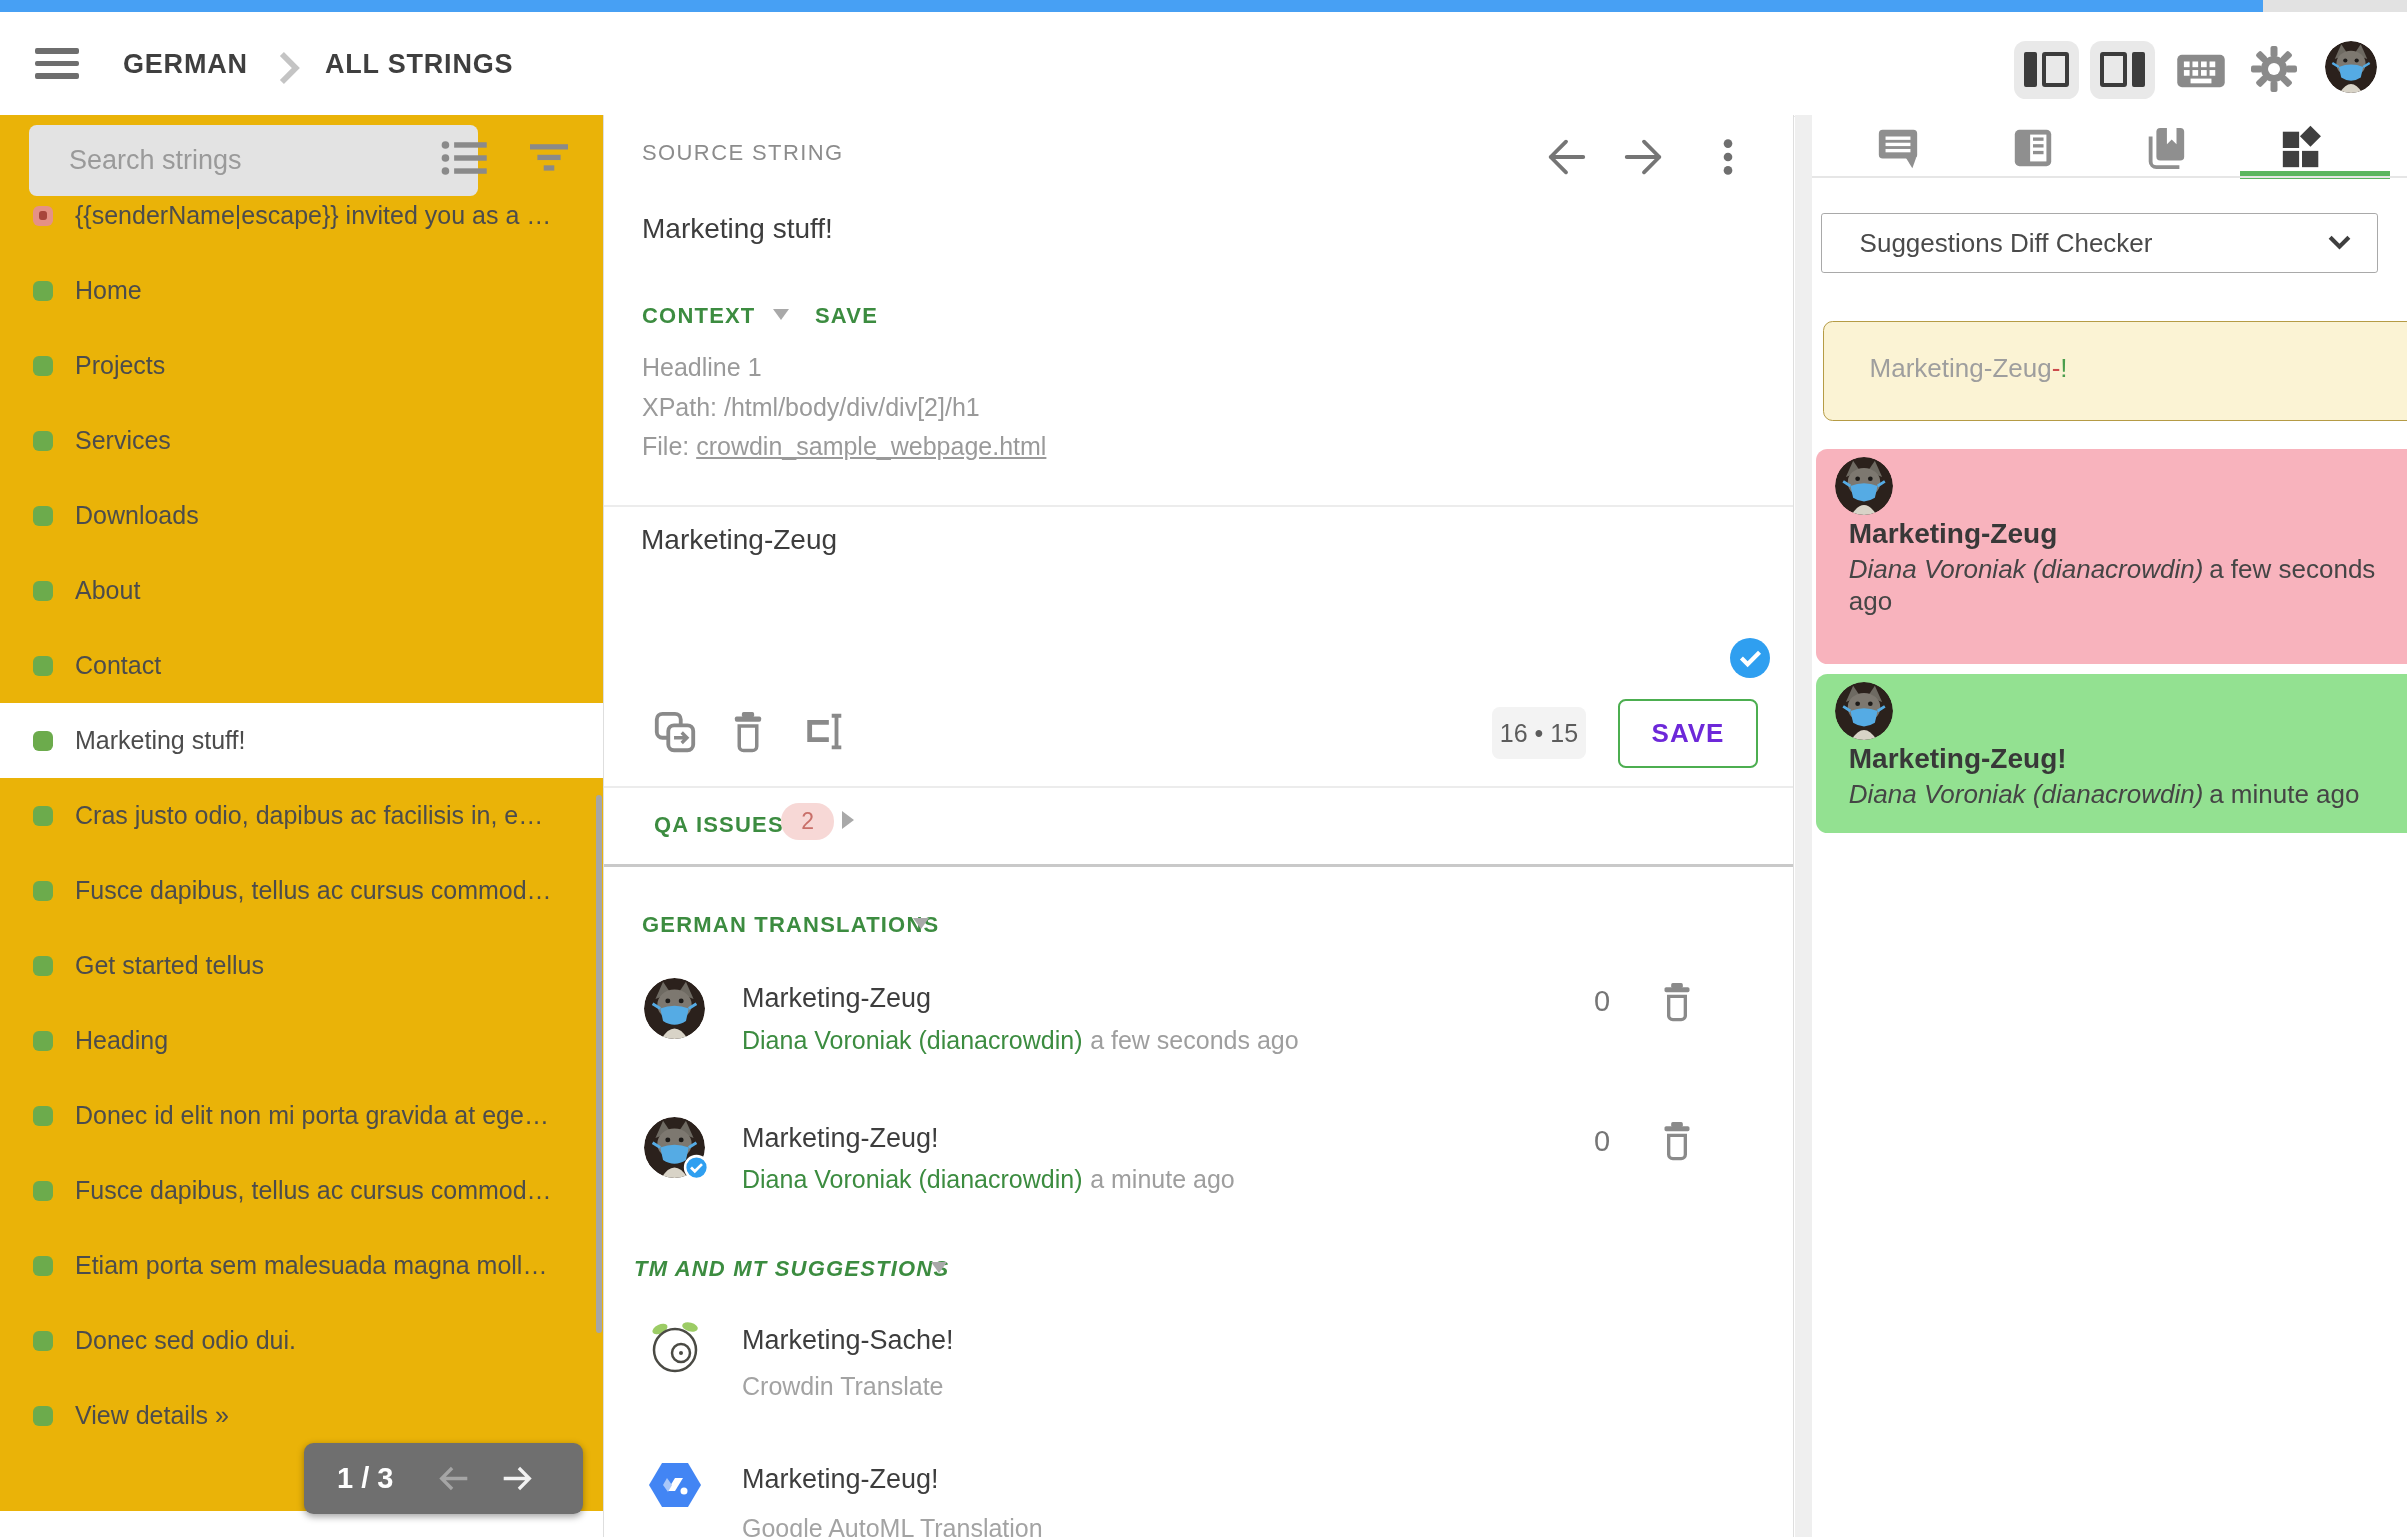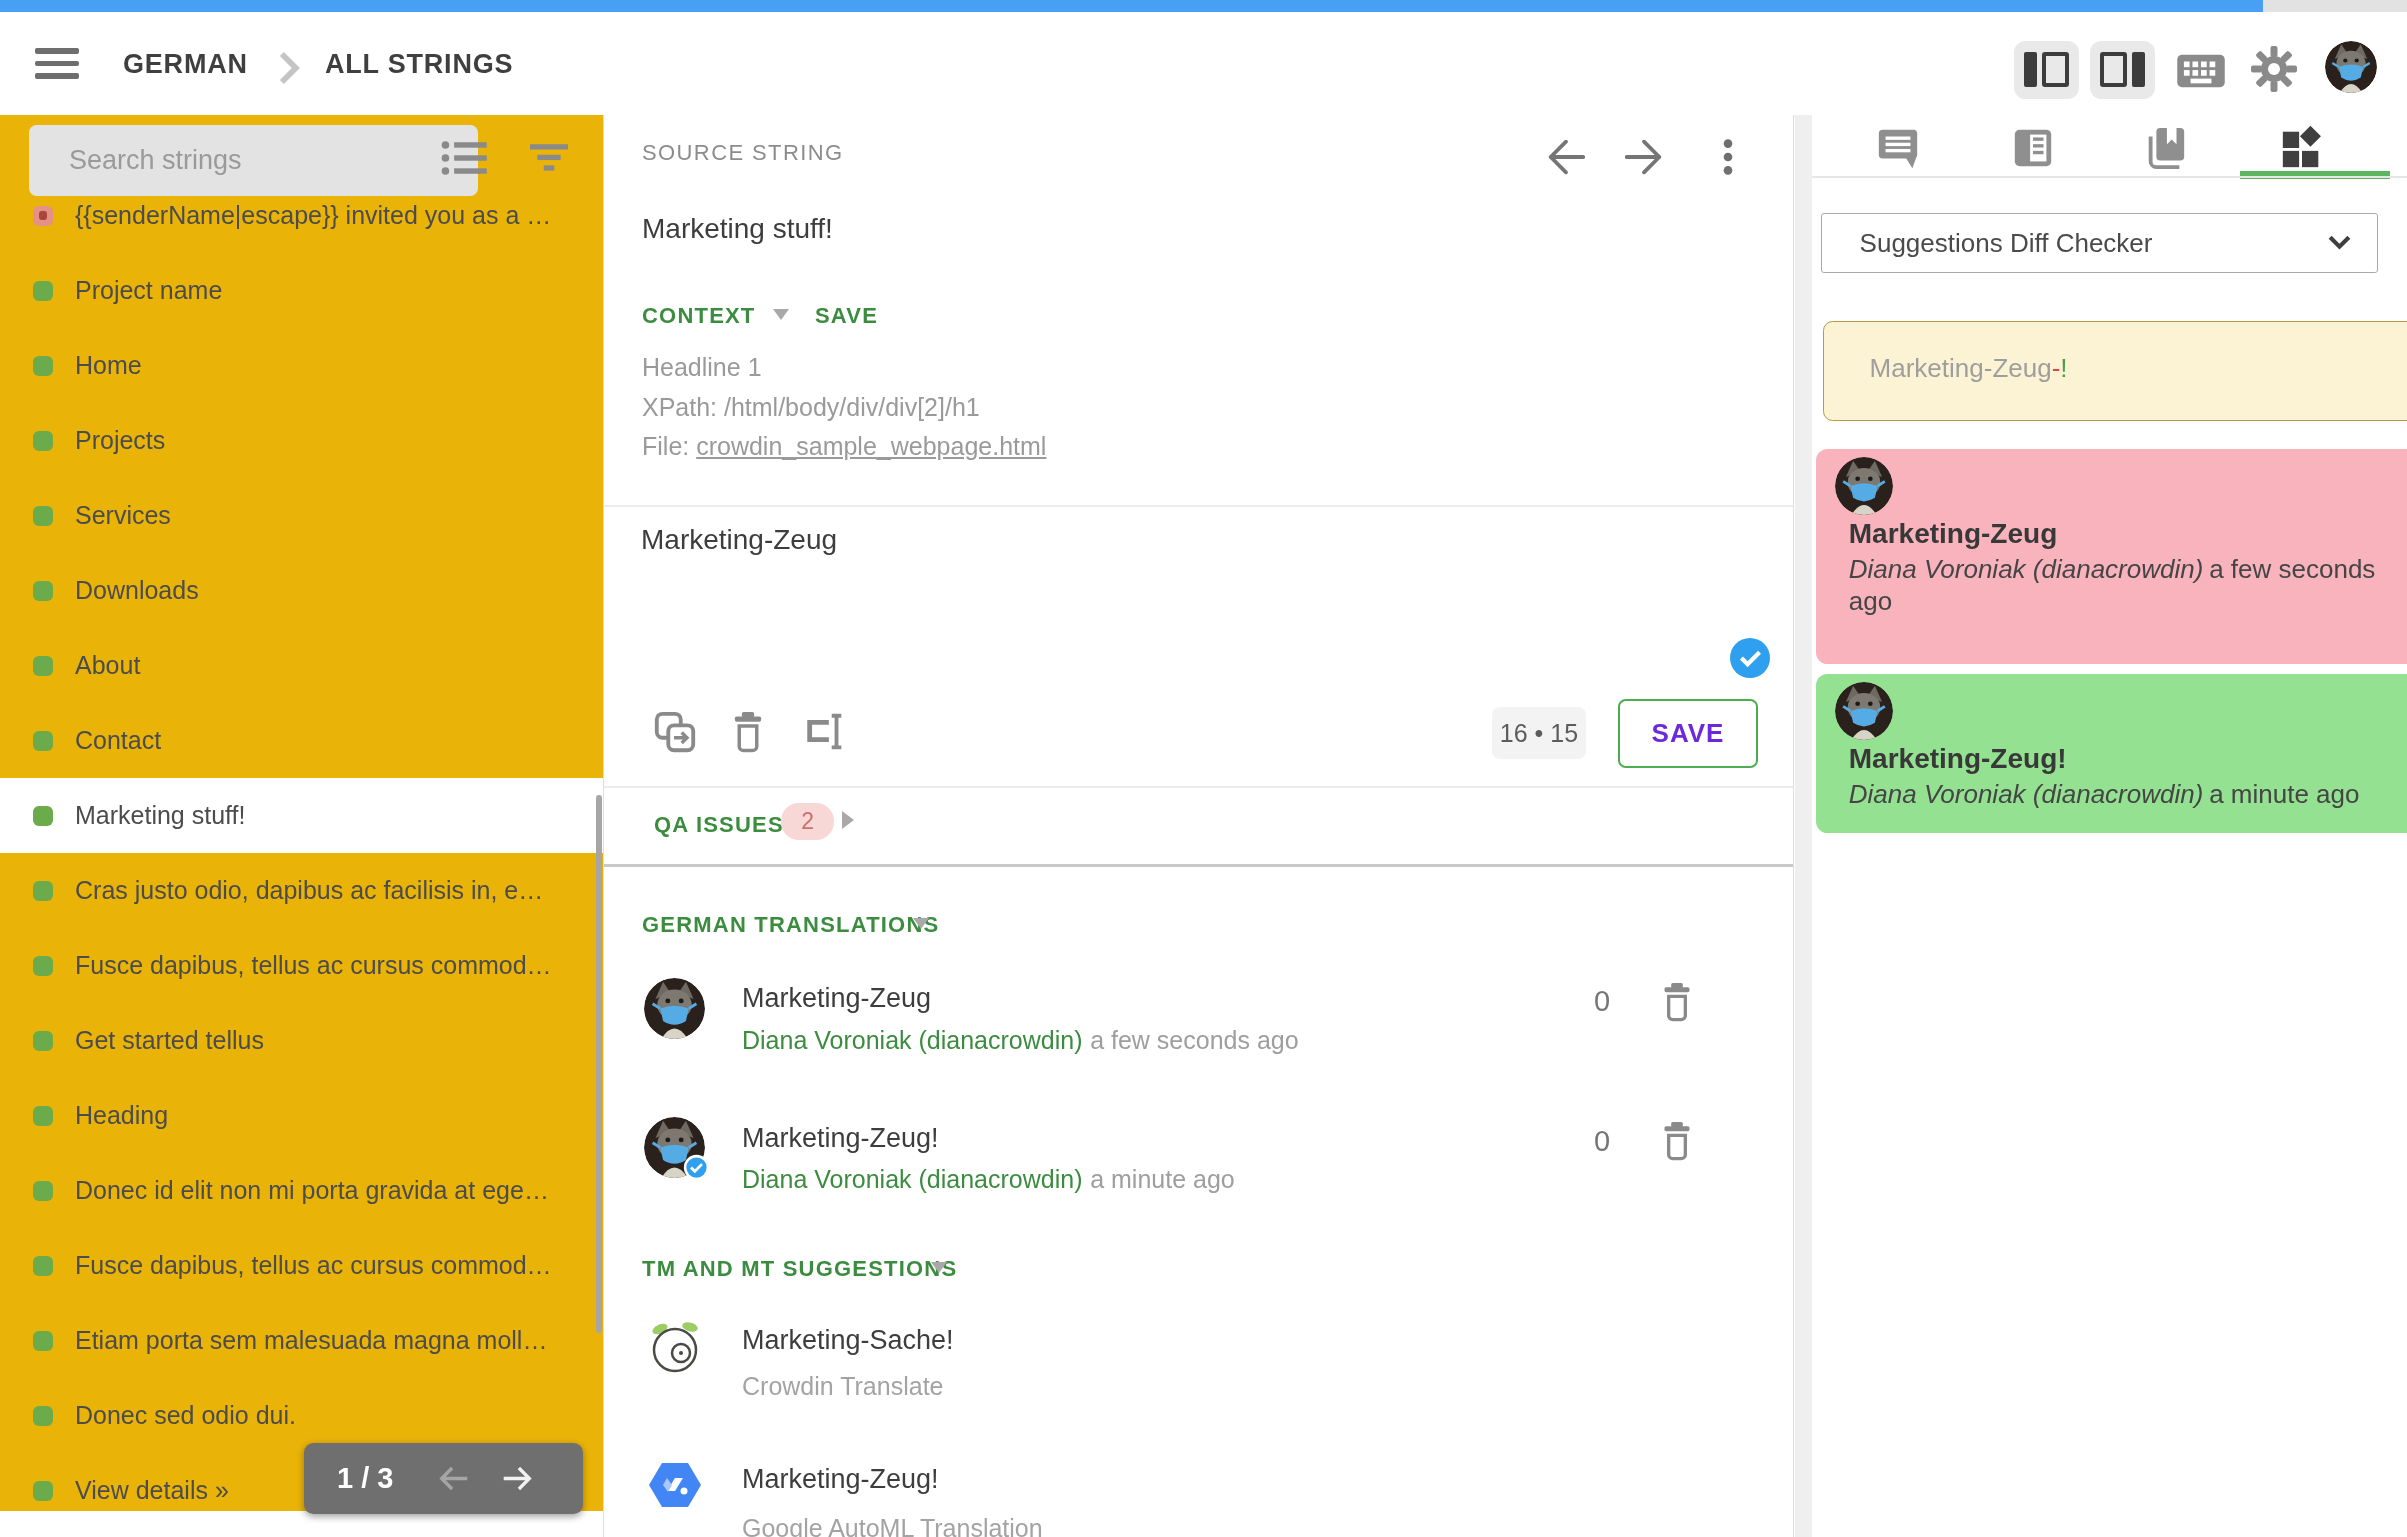--- a/index.html
+++ b/index.html
@@ -81,21 +81,21 @@
   #qa-caret{left:238px;top:696px;width:0;height:0;border-top:9.6px solid transparent;border-bottom:9.6px solid transparent;border-left:12.5px solid #a9a9a9;}
   #tr-header{left:38px;top:797px;}
   #tr-caret{left:309px;top:803px;}
   .av{width:61px;height:61px;border-radius:50%;overflow:hidden;display:block;}
   .t-title{font-size:27px;color:#3d3d3d;}
   .t-byline{font-size:25px;}
   .t-author{color:var(--accent-green);cursor:pointer;}
   .t-time{color:#9e9e9e;margin-left:7.7px;}
   .votes{font-size:29px;color:#757575;}
   .row-trash{width:40px;height:46px;cursor:pointer;}
-  #tm-header{left:38px;top:1141px;}
+  #tm-header{left:30px;top:1141px;font-style:italic;}
   #tm-caret{left:327px;top:1147px;}
   .sug-title{font-size:27px;color:#3d3d3d;}
   .sug-src{font-size:25px;color:#a3a3a3;}
 
   
   #gutter{left:1795px;top:115px;width:17.3px;height:1422px;background:#efefef;}
   #rightpanel{left:1812px;top:115px;width:596px;height:1422px;background:#fff;}
   .rtab{top:9.6px;width:46px;height:46px;cursor:pointer;}
   #rtab-0{left:63px;} #rtab-1{left:198px;} #rtab-2{left:330px;} #rtab-3{left:467px;}
   #tab-underline{left:428px;top:56px;width:150px;height:7.7px;background:#5cb660;}
@@ -243,24 +243,20 @@
       </svg>
     </div>
 
     <div class="abs" id="string-list">
       <div class="s-item red">
           <span class="sq"></span>
           <span class="s-label">{{senderName|escape}} invited you as a …</span>
         </div>
       <div class="s-item">
           <span class="sq"></span>
-          <span class="s-label">Project name</span>
-        </div>
-      <div class="s-item">
-          <span class="sq"></span>
           <span class="s-label">Home</span>
         </div>
       <div class="s-item">
           <span class="sq"></span>
           <span class="s-label">Projects</span>
         </div>
       <div class="s-item">
           <span class="sq"></span>
           <span class="s-label">Services</span>
         </div>

